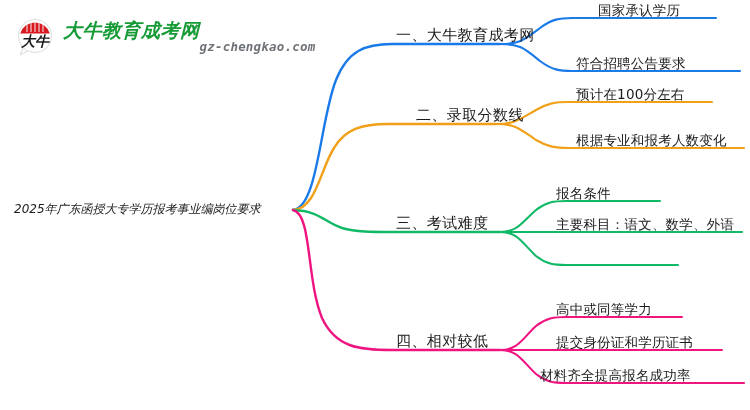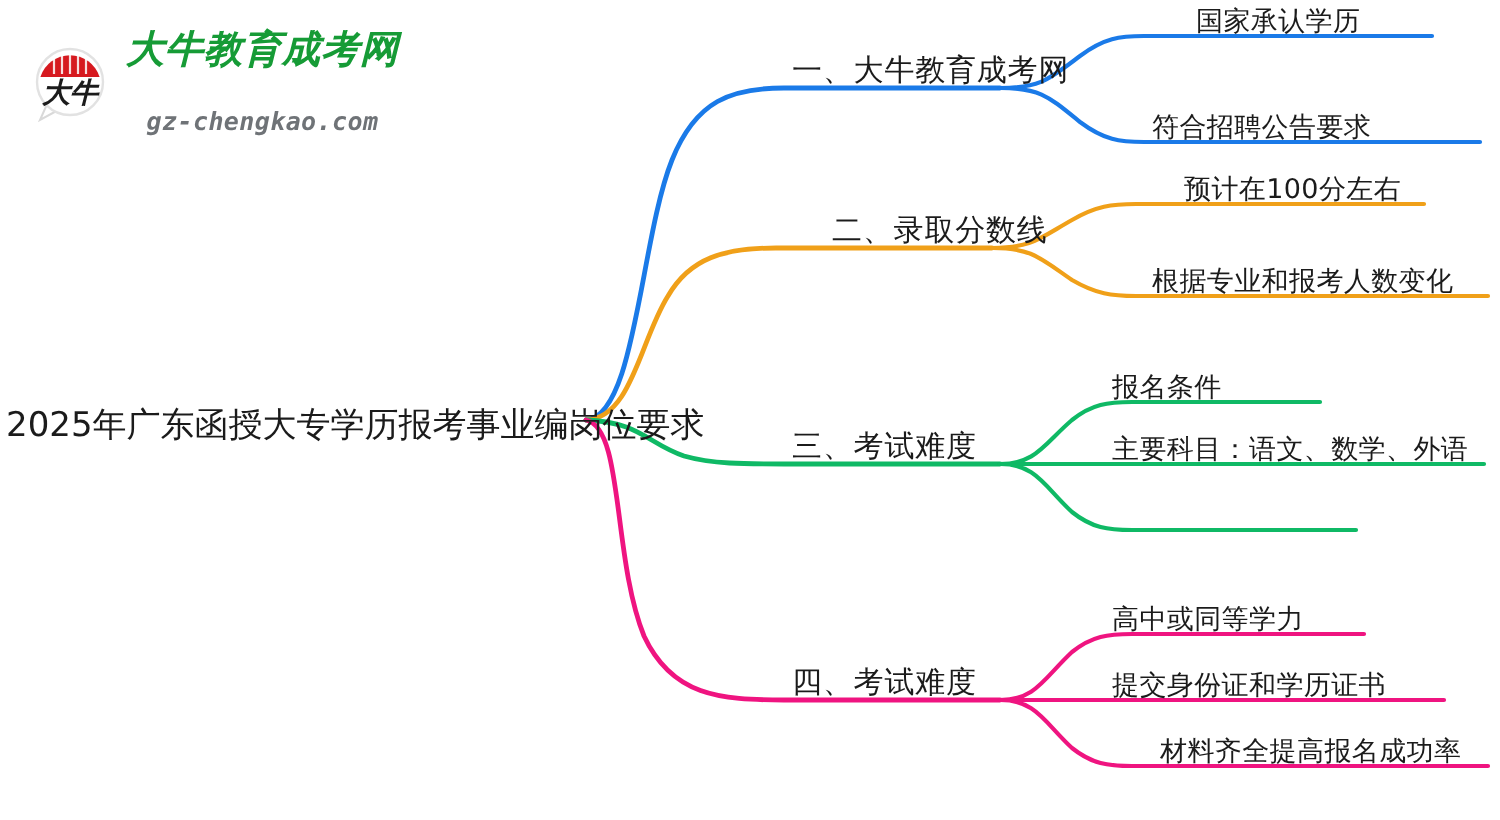--- a/index.html
+++ b/index.html
@@ -17,21 +17,21 @@
   .logo-wrap{
     position:absolute;left:14px;top:16px;
     display:flex;align-items:center;gap:7px;
     z-index:5;
     font-style:italic;
   }
   .logo-mark{
     position:relative;width:42px;height:42px;flex:0 0 42px;
   }
   .logo-mark svg{display:block;}
-  .logo-text{display:flex;flex-direction:column;line-height:1;text-align:center;}
+  .logo-text{display:flex;line-height:1;}
   .logo-title{
     font-size:19px;font-weight:bold;color:#169b36;
     letter-spacing:0.5px;white-space:nowrap;
     font-family:"DejaVu Sans","Liberation Sans",sans-serif;
   }
   .logo-sub{
     margin-top:20px;
     font-size:12.5px;font-weight:bold;color:#6f7377;
     letter-spacing:0.2px;white-space:nowrap;
     font-family:"DejaVu Sans Mono","Liberation Mono",monospace;
@@ -42,23 +42,24 @@
 
   
   .node{
     position:absolute;
     color:#1b1b1b;
     white-space:nowrap;
     font-family:"DejaVu Sans","Liberation Sans",sans-serif;
     z-index:3;
   }
   .root-node{
-    font-size:17px;
-    left:3px;top:201px;
+    font-size:12px;
+    left:14px;top:201px;
     letter-spacing:0px;
+    font-style:italic;
   }
   .l1{
     font-size:15px;
     letter-spacing:0.4px;
   }
   .l2{
     font-size:13.5px;
     letter-spacing:0.2px;
   }
 </style>
@@ -108,28 +109,28 @@
       <path stroke="#ef1480" stroke-width="2.1" d="M500 350 L 722 350"></path>
       <path stroke="#ef1480" stroke-width="2.1" d="M500 350 C 518 350 522 361 536 374 C 546 382 554 383 566 383 L 744 383"></path>
     </g>
   </svg>
 
   <div class="node root-node">2025年广东函授大专学历报考事业编岗位要求</div>
 
   <div class="node l1" style="left:396px;top:26px;">一、大牛教育成考网</div>
   <div class="node l1" style="left:416px;top:106px;">二、录取分数线</div>
   <div class="node l1" style="left:396px;top:214px;">三、考试难度</div>
-  <div class="node l1" style="left:396px;top:332px;">四、考试难度</div>
+  <div class="node l1" style="left:396px;top:332px;">四、相对较低</div>
 
   <div class="node l2" style="left:598px;top:2px;">国家承认学历</div>
   <div class="node l2" style="left:576px;top:55px;">符合招聘公告要求</div>
 
-  <div class="node l2" style="left:592px;top:86px;">预计在100分左右</div>
+  <div class="node l2" style="left:576px;top:86px;">预计在100分左右</div>
   <div class="node l2" style="left:576px;top:132px;">根据专业和报考人数变化</div>
 
   <div class="node l2" style="left:556px;top:185px;">报名条件</div>
   <div class="node l2" style="left:556px;top:216px;text-align:right;">主要科目：语文、数学、外语</div>
 
   <div class="node l2" style="left:556px;top:301px;">高中或同等学力</div>
   <div class="node l2" style="left:556px;top:334px;">提交身份证和学历证书</div>
-  <div class="node l2" style="left:580px;top:367px;">材料齐全提高报名成功率</div>
+  <div class="node l2" style="left:540px;top:367px;">材料齐全提高报名成功率</div>
 
 </div>
 
 </body></html>

